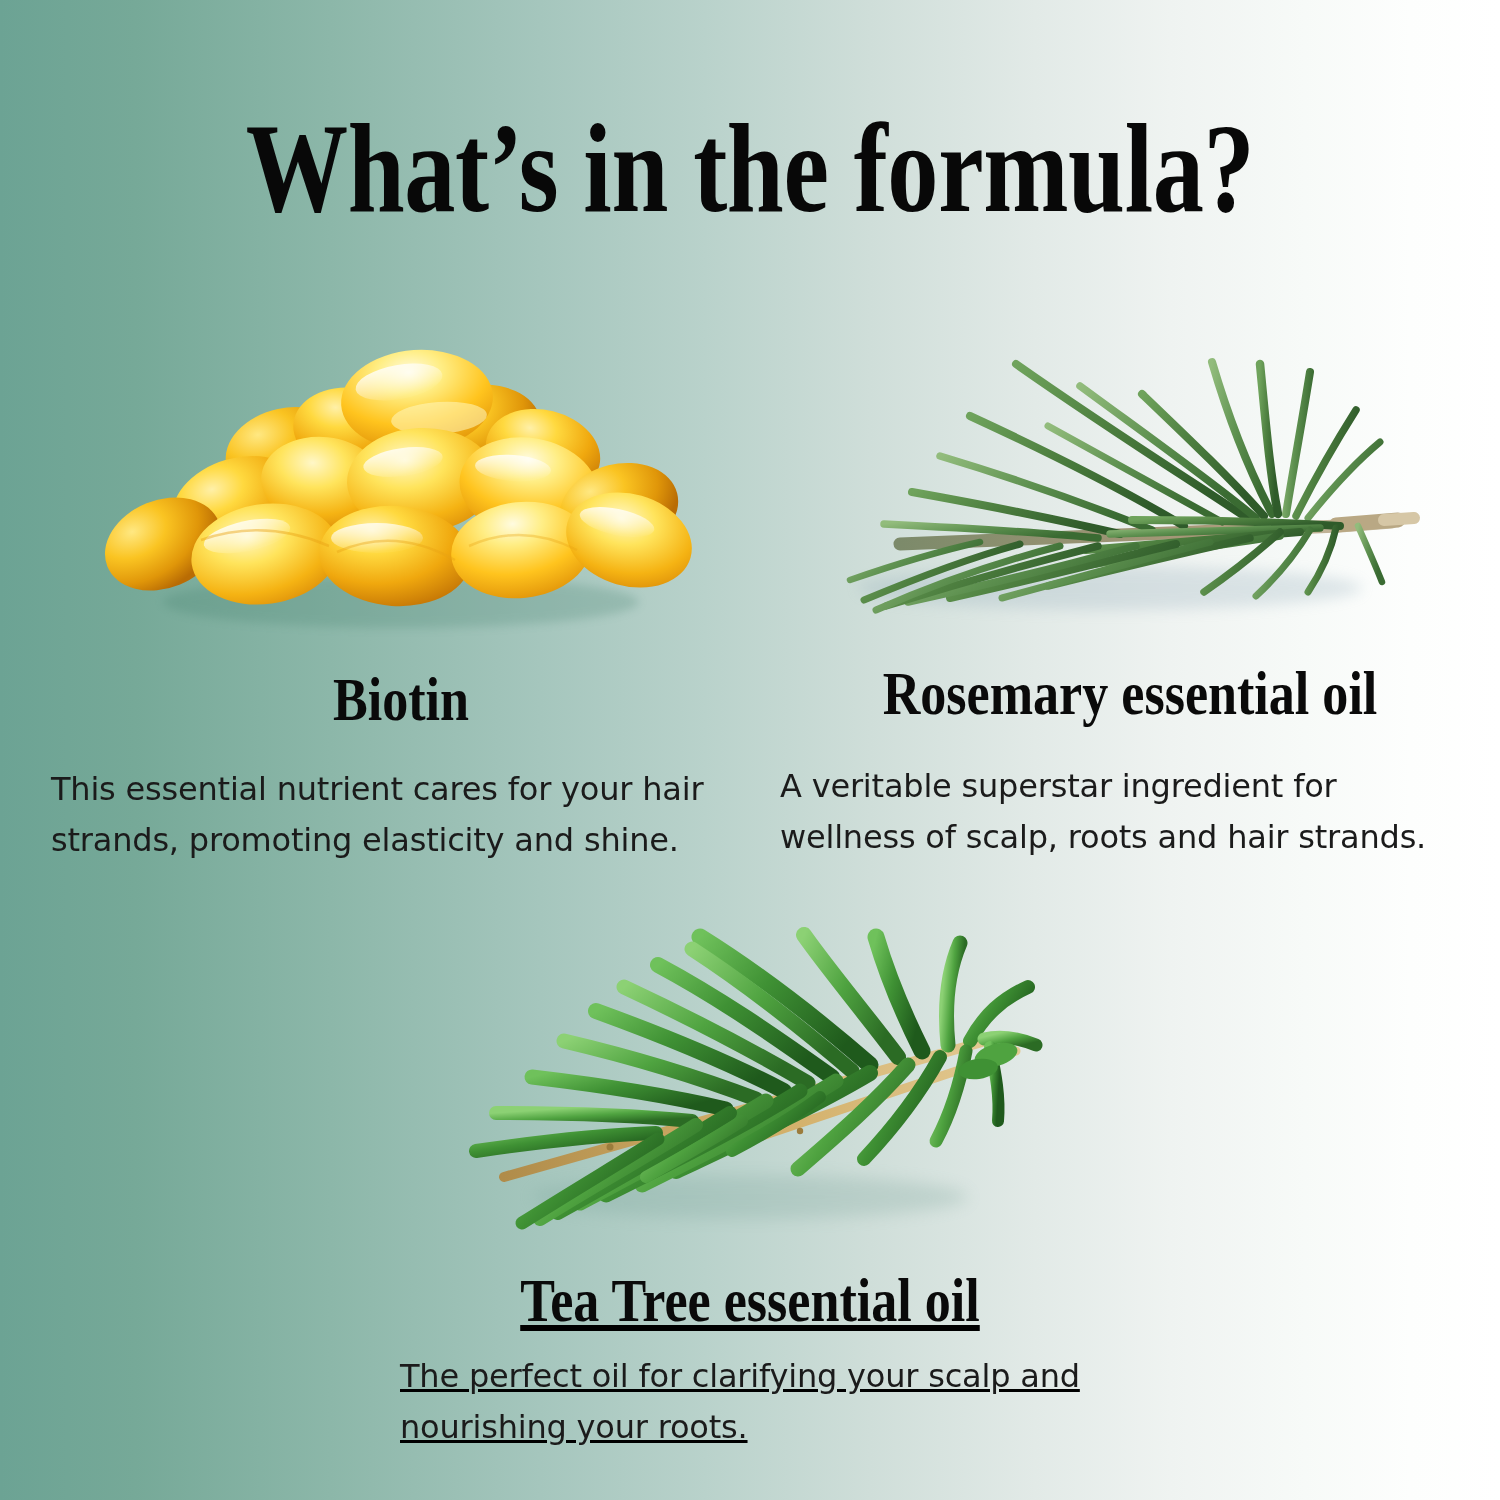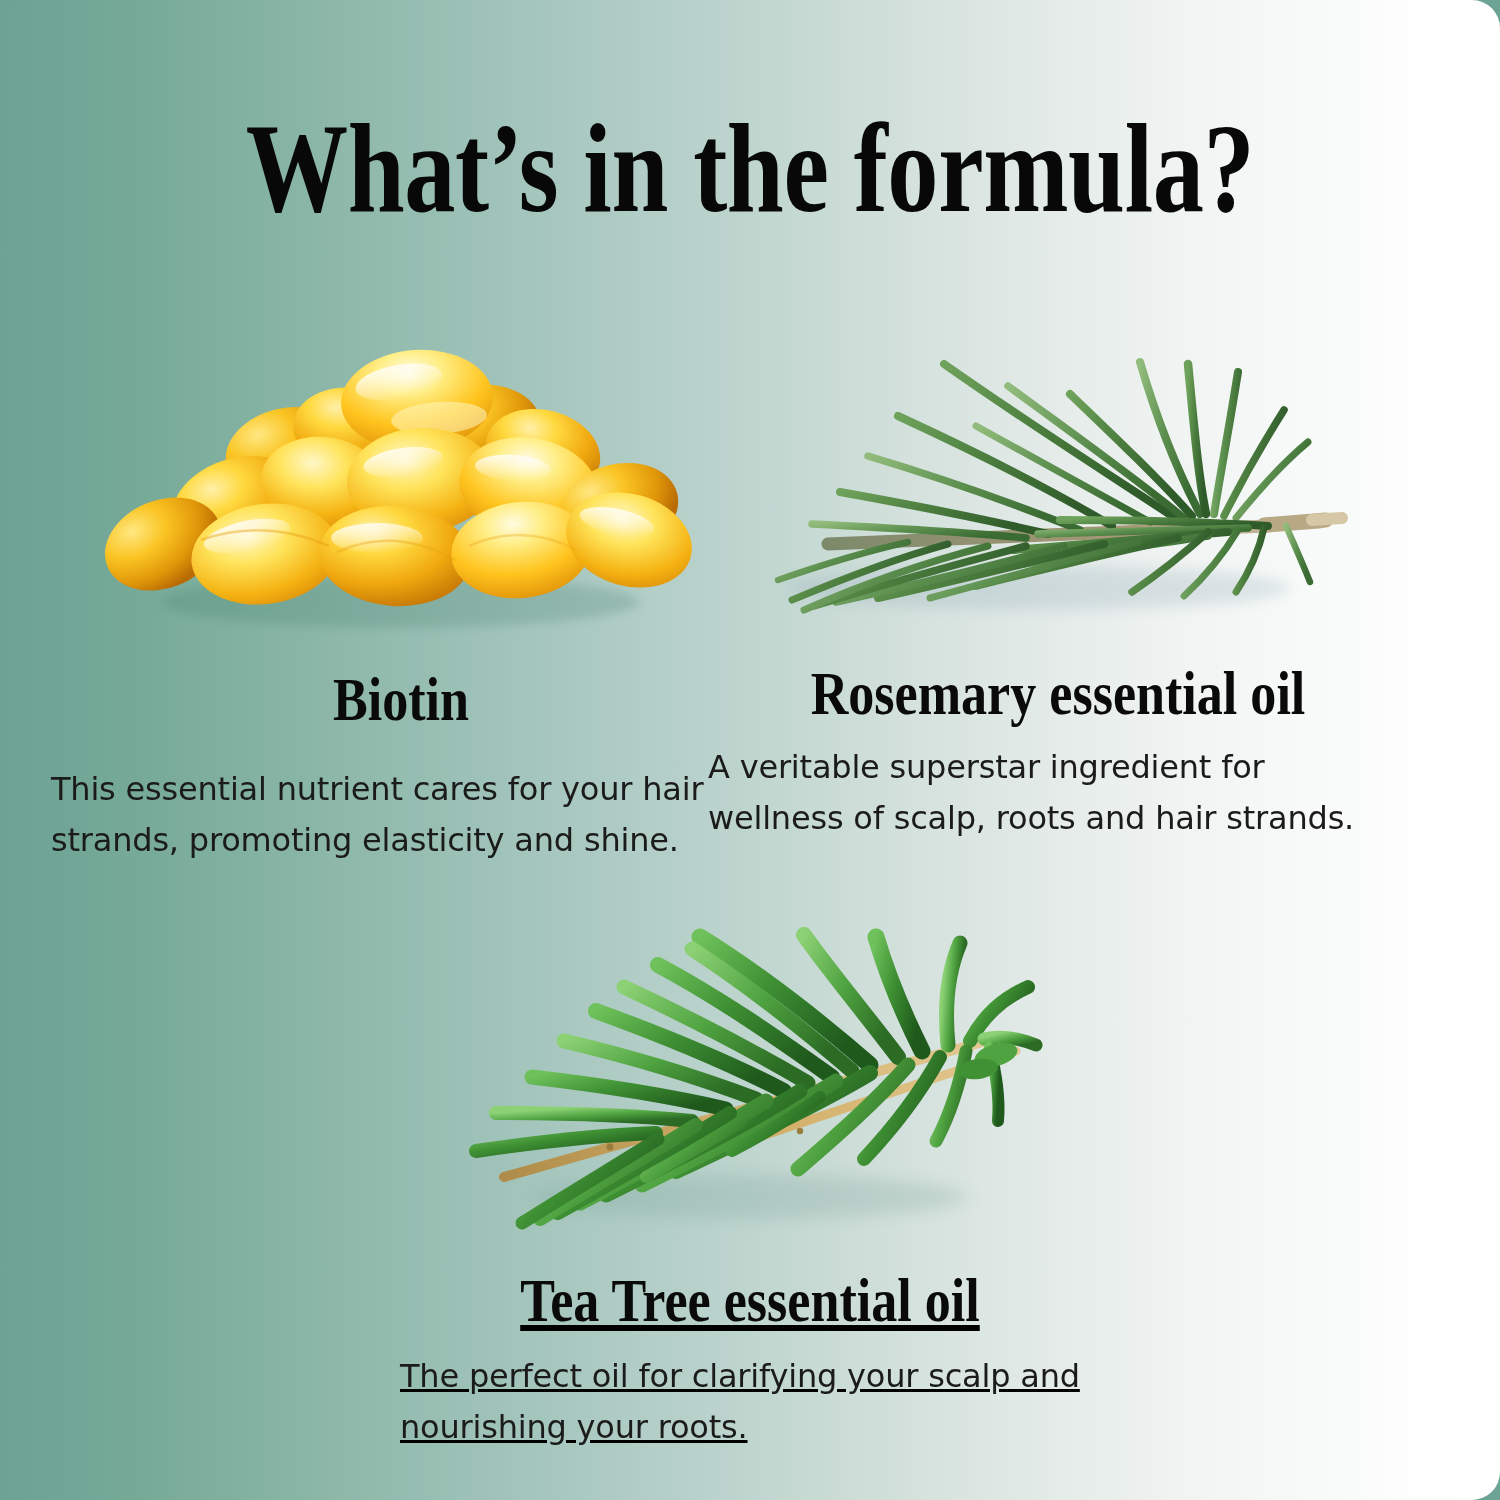--- a/index.html
+++ b/index.html
@@ -25,21 +25,20 @@
         #8cb7a9 22%,
         #a5c6bd 36%,
         #b9d2cb 47%,
         #cfded9 58%,
         #e2eae7 69%,
         #eff3f1 78%,
         #f7faf8 87%,
         #fdfefd 94%,
         #ffffff 100%);
     overflow:hidden;
-    border-radius:28px;
   }
 
   
   .title {
     position:absolute;
     left:0; right:0;
     top:104px;
     text-align:center;
     font-family:"Liberation Serif", "DejaVu Serif", serif;
     font-weight:700;
@@ -75,33 +74,33 @@
     font-weight:400;
     font-size:32px;
     line-height:51px;
     color:#1b1b1b;
     text-align:left;
     letter-spacing:-0.2px;
   }
 
   
   #card-biotin   { left:51px;  top:340px;  width:700px; }
-  #card-rosemary { left:708px; top:330px;  width:700px; }
+  #card-rosemary { left:780px; top:330px;  width:700px; }
   #card-teatree  { left:400px; top:925px;  width:700px;text-decoration:underline; }
 
   #card-biotin   .card-media { height:300px; }
   #card-rosemary .card-media { height:310px; }
   #card-teatree  .card-media { height:320px; }
 
   #card-biotin   .card-heading { margin-top:28px; }
   #card-rosemary .card-heading { margin-top:22px; }
   #card-teatree  .card-heading { margin-top:24px; }
 
   #card-biotin   .card-body { margin-top:34px; }
-  #card-rosemary .card-body { margin-top:18px; }
+  #card-rosemary .card-body { margin-top:37px; }
   #card-teatree  .card-body { margin-top:20px; }
 
   .art { position:absolute; inset:0; }
   .art svg { display:block; width:100%; height:100%; overflow:visible; }
 </style>
 </head>
 <body>
 
 <div id="page">
 

